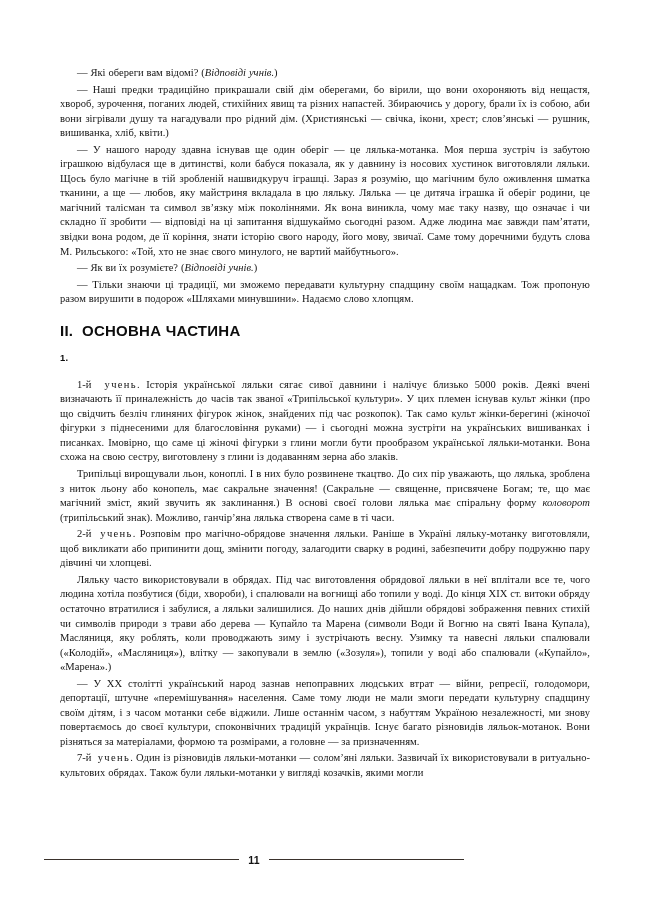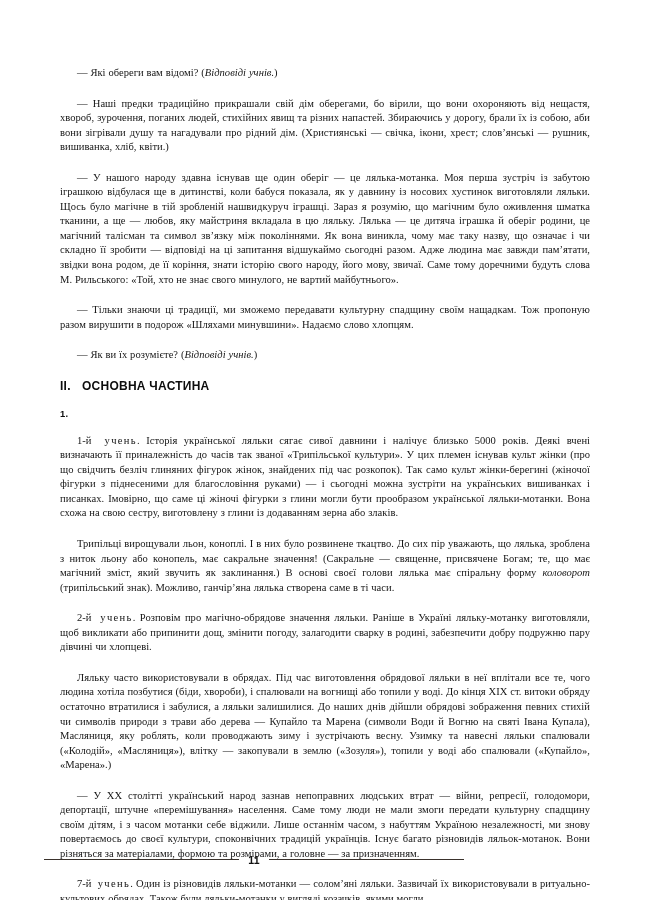--- a/index.html
+++ b/index.html
@@ -36,40 +36,40 @@
     line-height: 14.55px;
     text-align: justify;
     text-indent: 17px;
     letter-spacing: 0.02px;
     word-spacing: 0.2px;
     hyphens: manual;
   }
 
   
   p.para + p.para {
-    margin-top: 16px;
+    margin-top: 2px;
   }
 
   .it {
     font-style: italic;
   }
 
   .spaced {
     letter-spacing: 1.35px;
   }
 
   
   .heading-block {
     margin-top: 17px;
     margin-bottom: 14px;
   }
   .heading {
     font-family: "Liberation Sans", "DejaVu Sans", sans-serif;
     font-weight: bold;
-    font-size: 12px;
+    font-size: 15px;
     line-height: 13px;
     letter-spacing: 0.25px;
     color: #0d0d0d;
     display: flex;
     align-items: baseline;
   }
   .heading .num {
     display: inline-block;
     width: 22px;
     flex: 0 0 22px;
@@ -113,23 +113,23 @@
 
 <div class="page">
   <div class="content">
 
     <p class="para"><span>— Які обереги вам відомі? (</span><span class="it">Відповіді учнів.</span><span>)</span></p>
 
     <p class="para">— Наші предки традиційно прикрашали свій дім оберегами, бо вірили, що вони охороняють від нещастя, хвороб, зурочення, поганих людей, стихійних явищ та різних напастей. Збираючись у дорогу, брали їх із собою, аби вони зігрівали душу та нагадували про рідний дім. (Християнські — свічка, ікони, хрест; слов’янські — рушник, вишиванка, хліб, квіти.)</p>
 
     <p class="para">— У нашого народу здавна існував ще один оберіг — це лялька-мотанка. Моя перша зустріч із забутою іграшкою відбулася ще в дитинстві, коли бабуся показала, як у давнину із носових хустинок виготовляли ляльки. Щось було магічне в тій зробленій нашвидкуруч іграшці. Зараз я розумію, що магічним було оживлення шматка тканини, а ще — любов, яку майстриня вкладала в цю ляльку. Лялька — це дитяча іграшка й оберіг родини, це магічний талісман та символ зв’язку між поколіннями. Як вона виникла, чому має таку назву, що означає і чи складно її зробити — відповіді на ці запитання відшукаймо сьогодні разом. Адже людина має завжди пам’ятати, звідки вона родом, де її коріння, знати історію свого народу, його мову, звичаї. Саме тому доречними будуть слова М. Рильського: «Той, хто не знає свого минулого, не вартий майбутнього».</p>
 
+    <p class="para"><span>— Як ви їх розумієте? (</span><span class="it">Відповіді учнів.</span><span>)</span></p>
+
     <p class="para">— Тільки знаючи ці традиції, ми зможемо передавати культурну спадщину своїм нащадкам. Тож пропоную разом вирушити в подорож «Шляхами минувшини». Надаємо слово хлопцям.</p>
-
-    <p class="para"><span>— Як ви їх розумієте? (</span><span class="it">Відповіді учнів.</span><span>)</span></p>
 
     <div class="heading-block">
       <div class="heading level-1">
         <span class="num">II.</span>
         <span>ОСНОВНА ЧАСТИНА</span>
       </div>
       <div class="heading level-2">
         <span class="num">1.</span>
       </div>
     </div>

